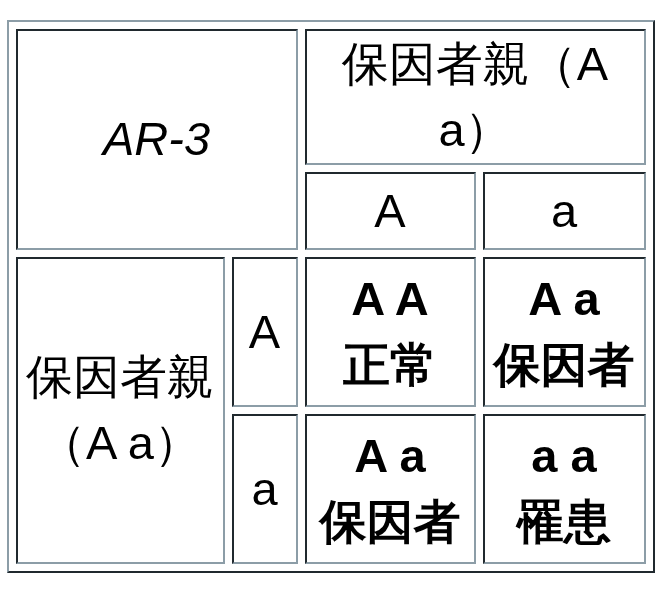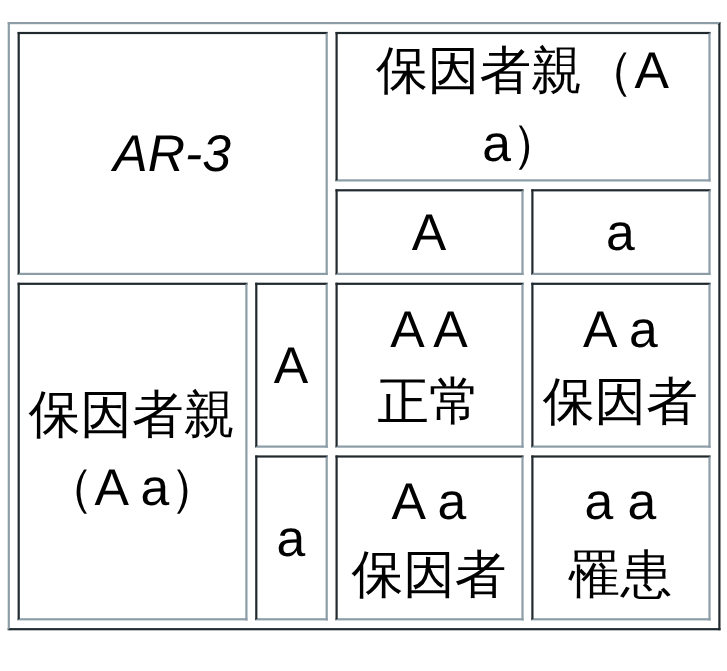--- a/index.html
+++ b/index.html
@@ -35,21 +35,21 @@
     vertical-align: middle;
     font-size: 47px;
     line-height: 1.40;
     background: var(--bg);
   }
   td.ar3 { font-size: 70px; line-height: 1; font-style: italic; }
   .multiline { white-space: pre-line; }
   .row-parent   td { height: 108px; }
   .row-alleles  td { height: 78px; }
   .row-offspring td { height: 150px; }
-  .geno, .pheno { display: block; }
+  .geno, .pheno { display: block; font-weight: bold; }
 </style>
 </head>
 <body>
 
 <table class="punnett">
   <colgroup>
     <col style="width:209px">
     <col style="width:66px">
     <col style="width:171px">
     <col style="width:163px">

